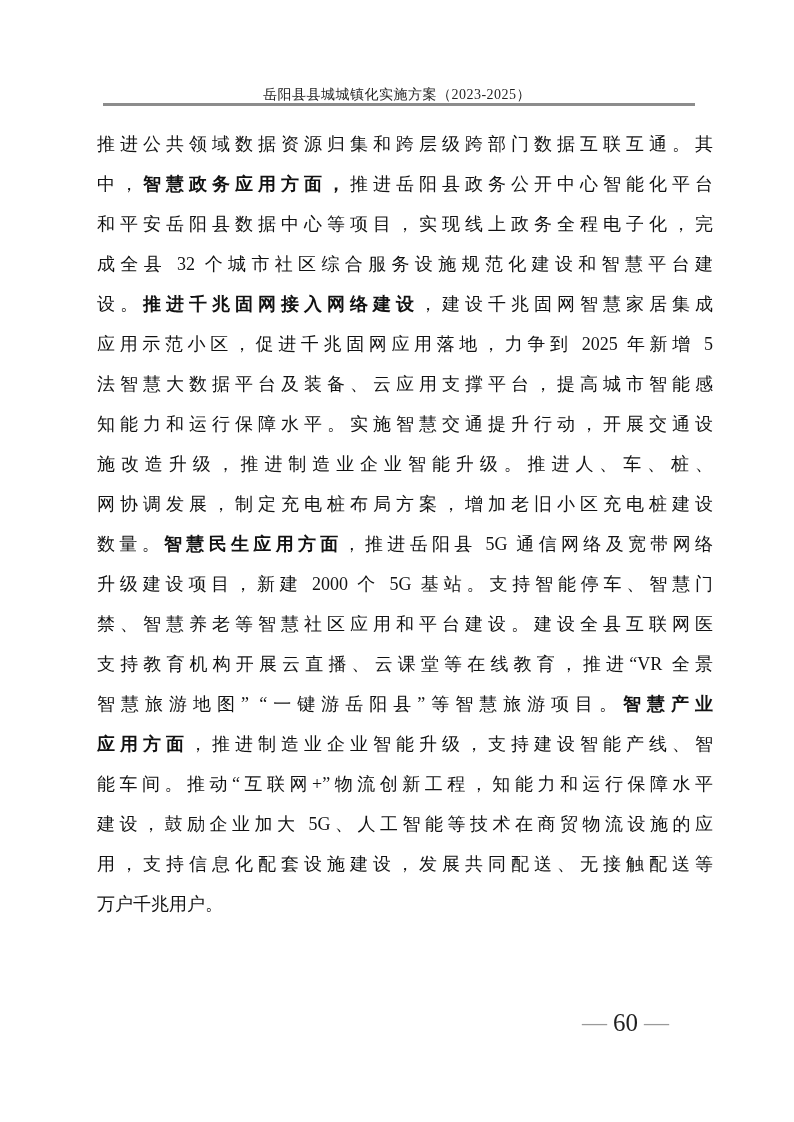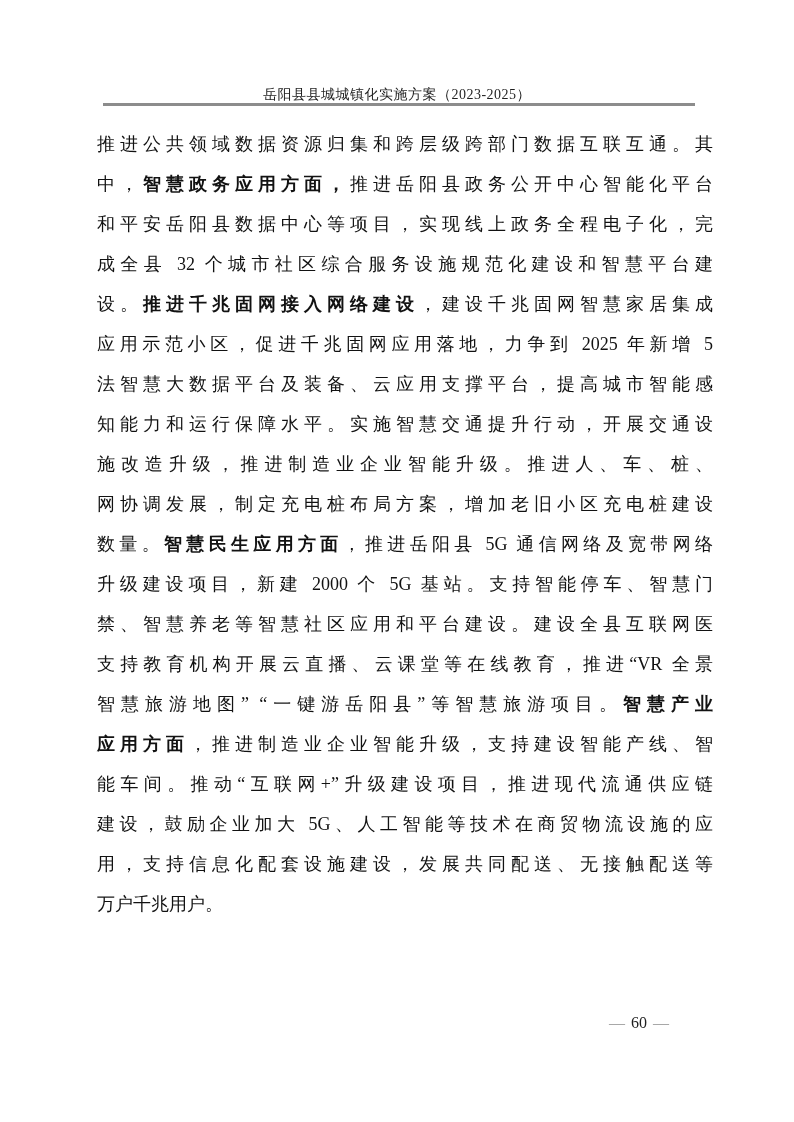--- a/index.html
+++ b/index.html
@@ -52,21 +52,21 @@
     -moz-text-align-last: left;
   }
   
   .text-line { white-space: normal; }
   .text-line .seg { display: inline; }
   .text-line .seg.bold { font-weight: 700; }
   .page-footer {
     position: absolute;
     top: 1010px;
     right: 119px;
-    font-size: 16px;
+    font-size: 25px;
     line-height: 26px;
     color: #1f1f1f;
     white-space: nowrap;
   }
   .footer-dash {
     color: #9a9a9a;
     padding: 0 6px;
   }
   .footer-num {
     color: #1f1f1f;
@@ -93,21 +93,21 @@
       <div class="text-line"><span class="seg">法智慧大数据平台及装备、云应用支撑平台，提高城市智能感</span></div>
       <div class="text-line"><span class="seg">知能力和运行保障水平。实施智慧交通提升行动，开展交通设</span></div>
       <div class="text-line"><span class="seg">施改造升级，推进制造业企业智能升级。推进人、车、桩、</span></div>
       <div class="text-line"><span class="seg">网协调发展，制定充电桩布局方案，增加老旧小区充电桩建设</span></div>
       <div class="text-line"><span class="seg">数量。</span><span class="seg bold">智慧民生应用方面</span><span class="seg">，推进岳阳县 5G 通信网络及宽带网络</span></div>
       <div class="text-line"><span class="seg">升级建设项目，新建 2000 个 5G 基站。支持智能停车、智慧门</span></div>
       <div class="text-line"><span class="seg">禁、智慧养老等智慧社区应用和平台建设。建设全县互联网医</span></div>
       <div class="text-line"><span class="seg">支持教育机构开展云直播、云课堂等在线教育，推进“VR 全景</span></div>
       <div class="text-line"><span class="seg">智慧旅游地图” “一键游岳阳县”等智慧旅游项目。</span><span class="seg bold">智慧产业</span></div>
       <div class="text-line"><span class="seg bold">应用方面</span><span class="seg">，推进制造业企业智能升级，支持建设智能产线、智</span></div>
-      <div class="text-line"><span class="seg">能车间。推动“互联网+”升级建设项目，推进现代流通供应链</span></div>
+      <div class="text-line"><span class="seg">能车间。推动“互联网+”物流创新工程，知能力和运行保障水平</span></div>
       <div class="text-line"><span class="seg">建设，鼓励企业加大 5G、人工智能等技术在商贸物流设施的应</span></div>
       <div class="text-line"><span class="seg">用，支持信息化配套设施建设，发展共同配送、无接触配送等</span></div>
       <div class="text-line last"><span class="seg">万户千兆用户。</span></div>
     </div>
 
   <div class="page-footer">
     <span class="footer-dash">—</span><span class="footer-num">60</span><span class="footer-dash">—</span>
   </div>
 
 </div>

